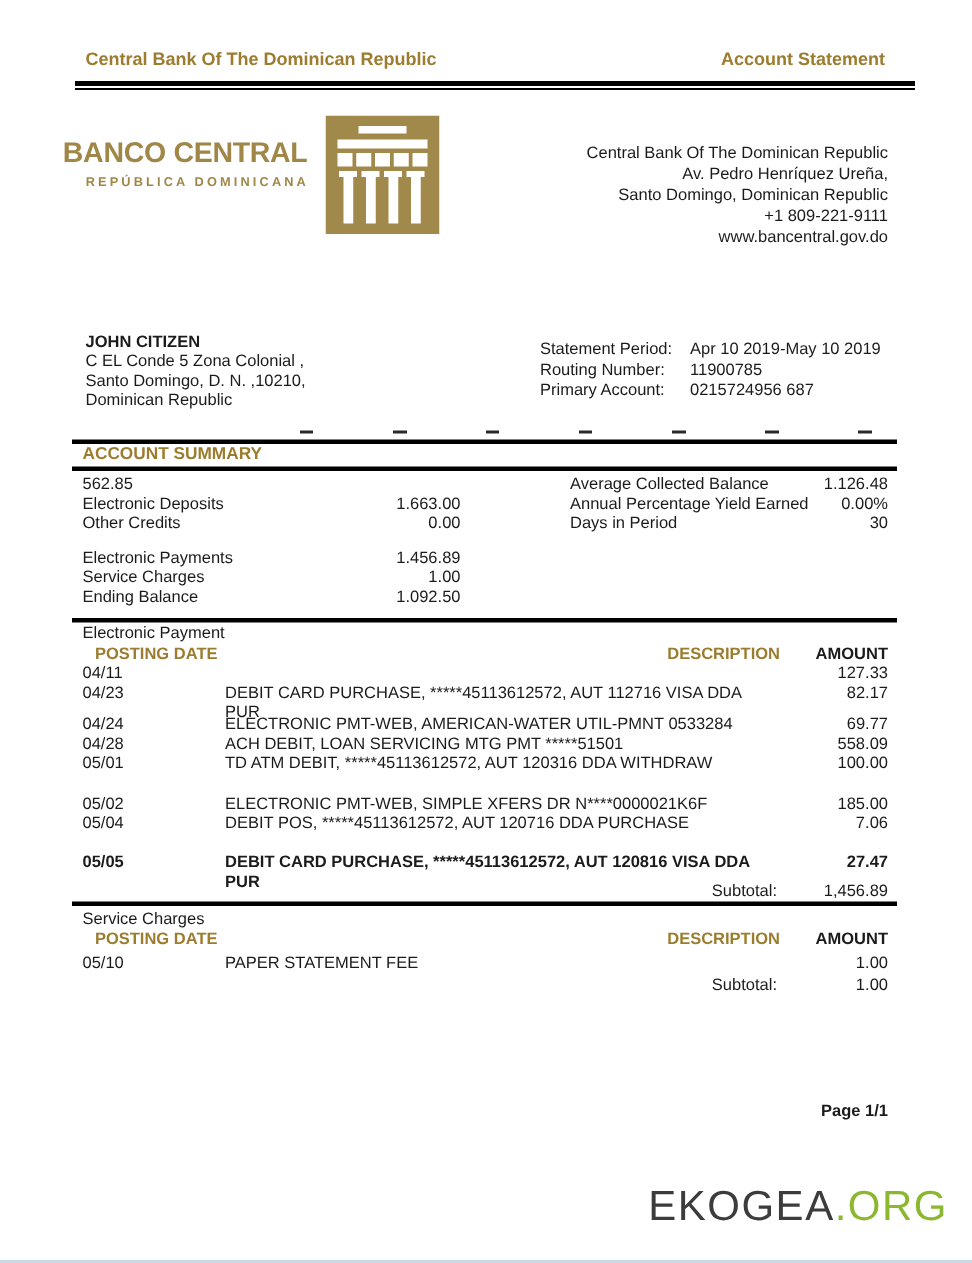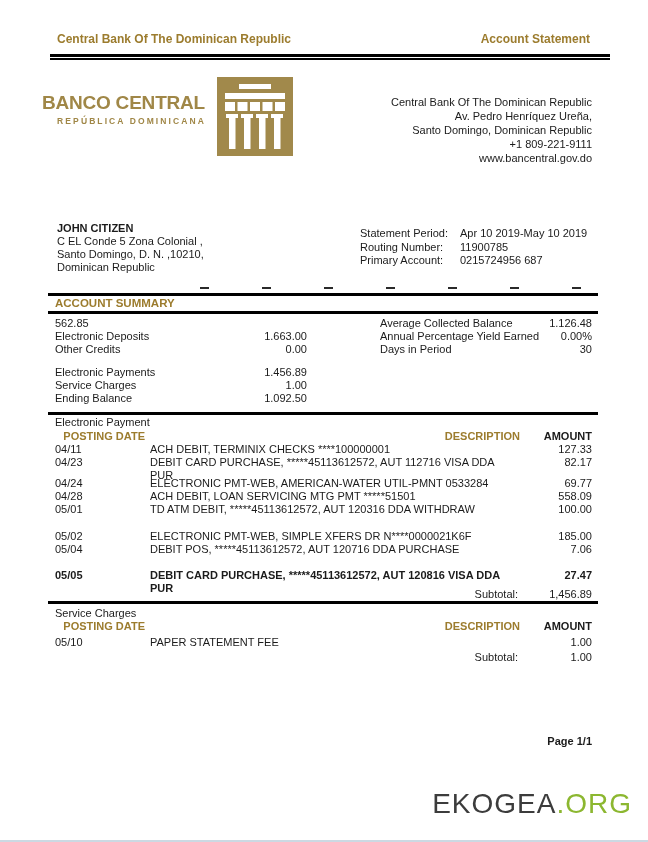--- a/index.html
+++ b/index.html
@@ -174,21 +174,20 @@
   <div class="abs rule3" style="top:412px;"></div>
   <div class="abs t11 sec-title" style="top:416px;">Electronic Payment</div>
   <div class="colhead" style="top:430px;">
     <div class="gold col-date">POSTING DATE</div>
     <div class="gold col-desc">DESCRIPTION</div>
     <div class="col-amt">AMOUNT</div>
   </div>
 
   <div class="tx-row" style="top:443px;">
     <div class="col-date">04/11</div>
-    <div class="col-desc">ACH DEBIT, TERMINIX CHECKS ****100000001</div>
     <div class="col-amt">127.33</div>
   </div>
   <div class="tx-row" style="top:456px;">
     <div class="col-date">04/23</div>
     <div class="col-desc">DEBIT CARD PURCHASE, *****45113612572, AUT 112716 VISA DDA PUR</div>
     <div class="col-amt">82.17</div>
   </div>
   <div class="tx-row" style="top:477px;">
     <div class="col-date">04/24</div>
     <div class="col-desc">ELECTRONIC PMT-WEB, AMERICAN-WATER UTIL-PMNT 0533284</div>

